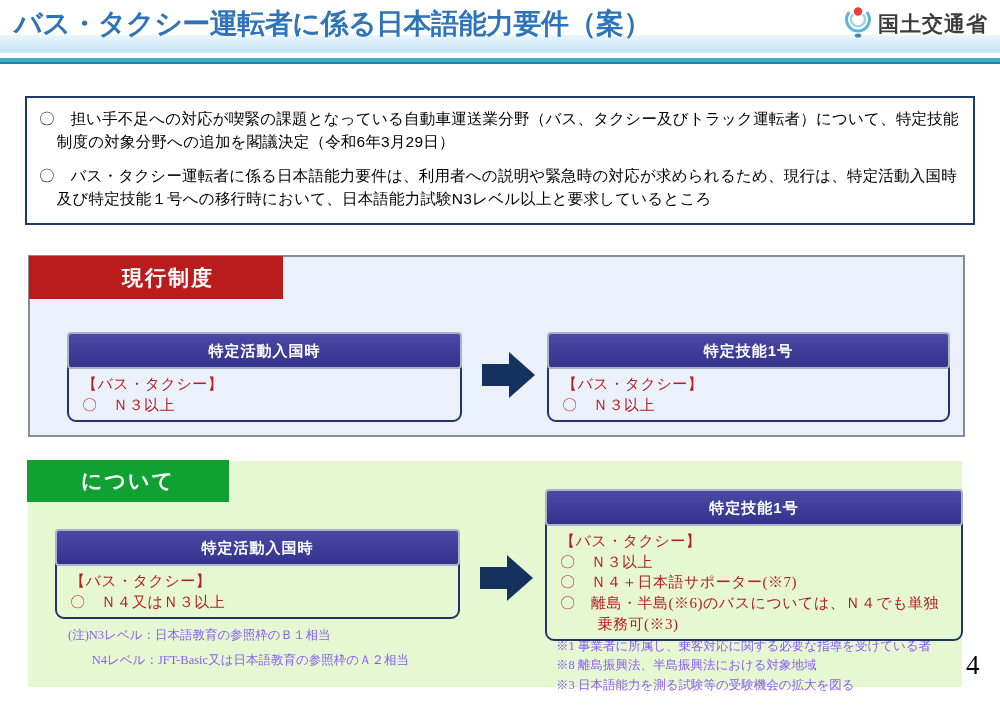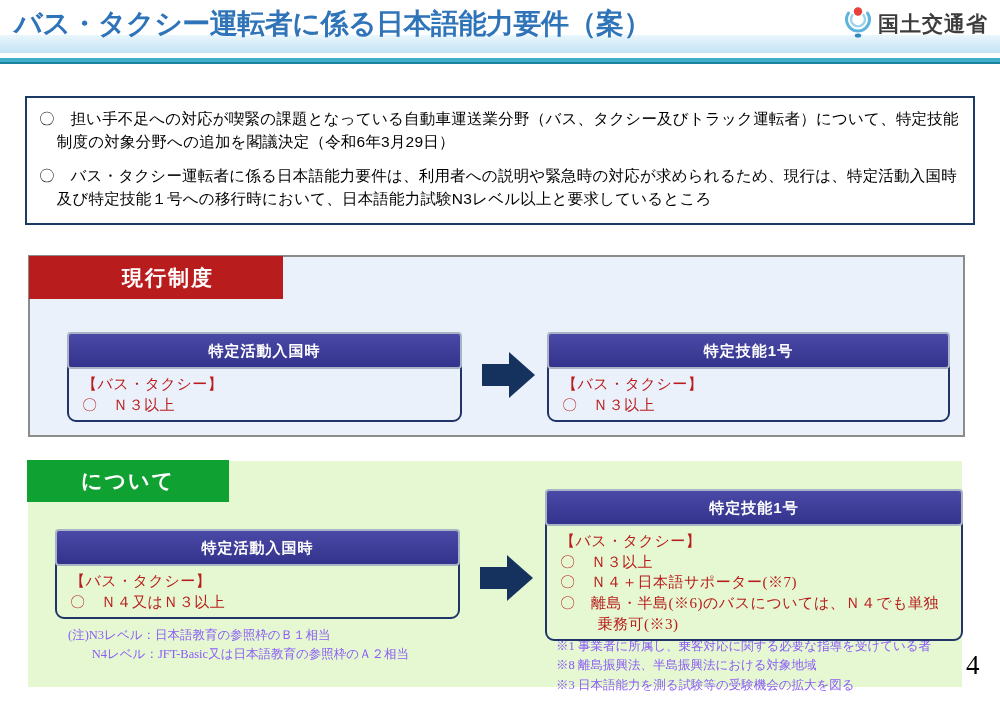--- a/index.html
+++ b/index.html
@@ -44,21 +44,21 @@
   .fb-cat{letter-spacing:0.5px;}
   
   .arrow{position:absolute;width:53px;height:46px;}
   .arrow .stem{position:absolute;left:0;top:12px;width:27px;height:22px;background:#15315e;}
   .arrow .head{position:absolute;left:27px;top:0;width:0;height:0;
     border-top:23px solid transparent;border-bottom:23px solid transparent;border-left:26px solid #15315e;}
   
   .notes{position:absolute;font-family:"Liberation Serif","DejaVu Serif",serif;
     font-size:12.5px;line-height:1.55;color:#8b5cf6;}
   .notes-left{left:40px;top:165px;}
-  .notes-left .note:nth-child(2){padding-left:1.9em;}
+  .notes-left .note:nth-child(2){padding-left:1.9em;margin-top:6px;}
   .notes-right{left:528px;top:164px;margin-top:12px;}
   
   .page-number{position:absolute;left:966px;top:650px;font-size:27px;
     font-family:"Liberation Serif","DejaVu Serif",serif;color:#000;}
 </style>
 </head>
 <body>
 
 <div class="slide">
 

